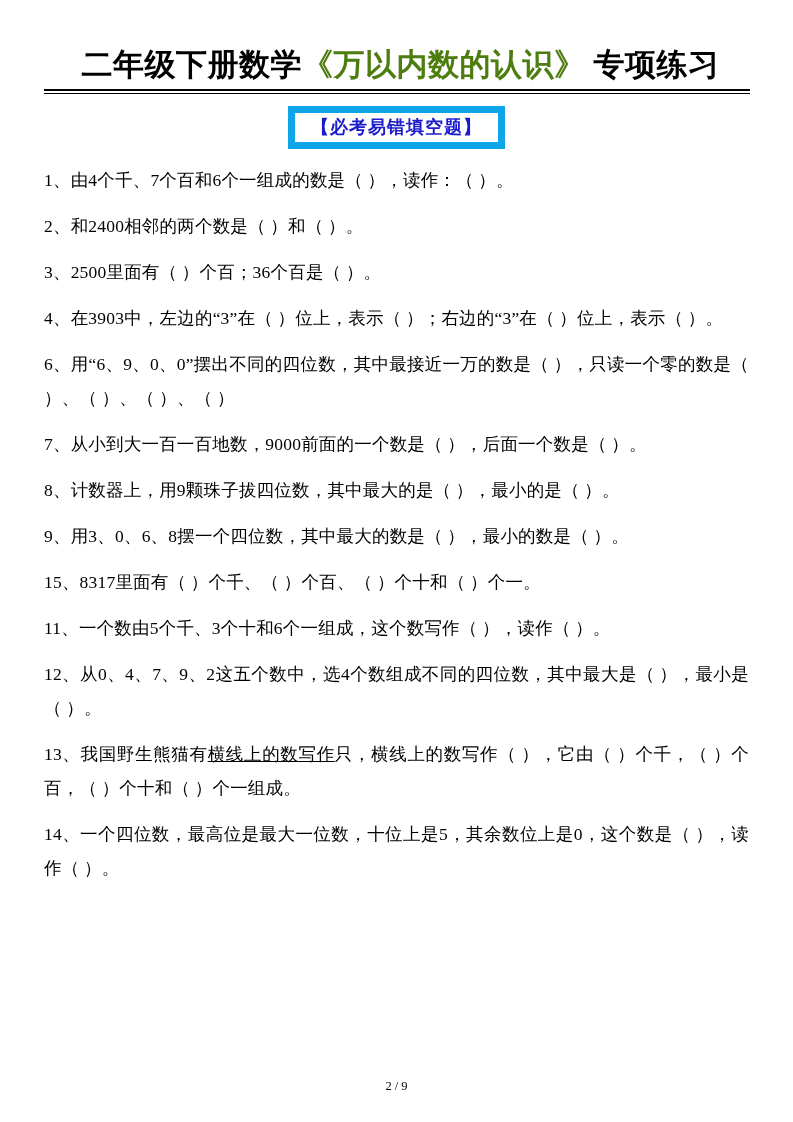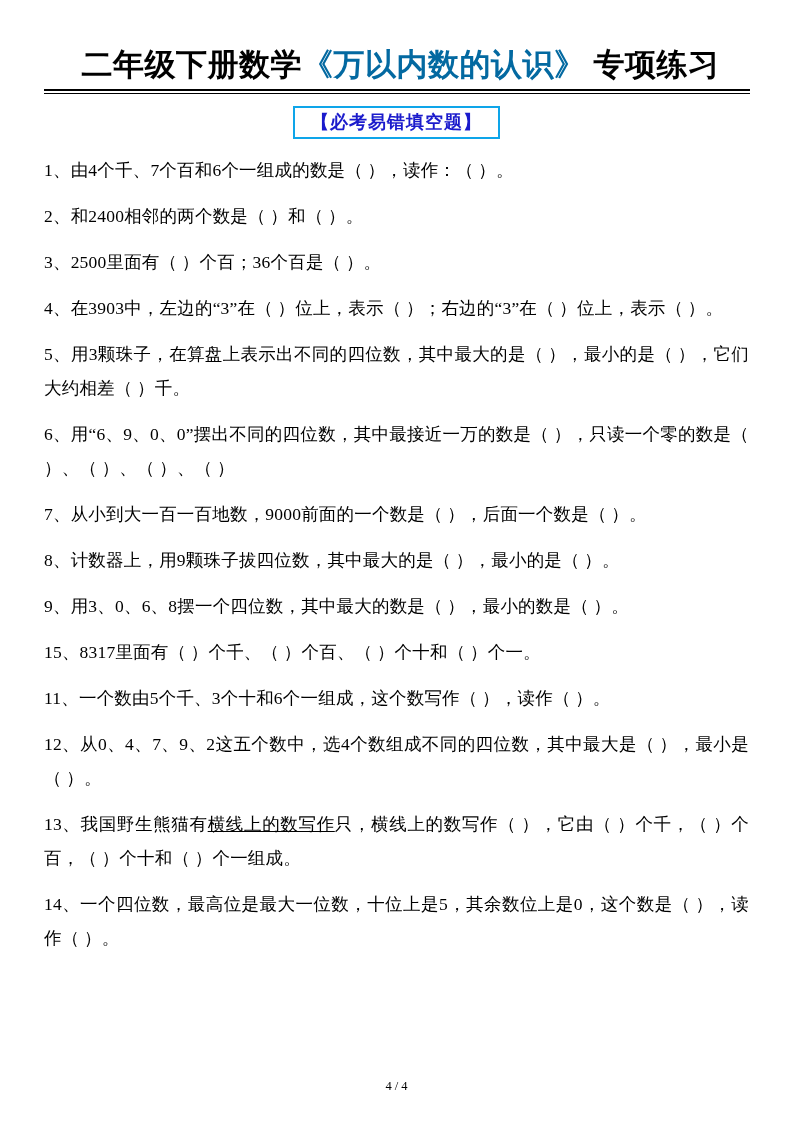--- a/index.html
+++ b/index.html
@@ -30,40 +30,40 @@
   }
   .title {
     font-size: 31px;
     font-weight: bold;
     letter-spacing: 0.5px;
     line-height: 1.2;
     white-space: nowrap;
     display: inline-block;
   }
   .title .black { color: #000000; margin-left: 8px; }
-  .title .red { color: #0369a1; font-family: Liberation Serif, serif; }
+  .title .red { color: #4d7c0f; font-family: Liberation Serif, serif; }
   .title-rule {
     border-bottom: 2px solid #000;
     width: 706px;
     margin: 6px auto 0 auto;
   }
   .title-rule2 {
     border-bottom: 1px solid #000;
     width: 706px;
     margin: 2px auto 0 auto;
   }
 
   
   .section-head {
     text-align: center;
     margin-top: 12px;
   }
   .section-box {
     display: inline-block;
-    border: 2px solid #0ea5e9;
+    border: 7px solid #0ea5e9;
     padding: 2px 16px 3px 16px;
     font-size: 18px;
     font-weight: bold;
     color: #1b1bcc;
     letter-spacing: 1px;
     background: #ffffff;
   }
 
   
   .questions {
@@ -107,26 +107,25 @@
 
   <div class="section-head">
     <span class="section-box">【必考易错填空题】</span>
   </div>
 
   <div class="questions">
     <p class="q">1、由4个千、7个百和6个一组成的数是（        ），读作：（                ）。</p>
     <p class="q">2、和2400相邻的两个数是（        ）和（        ）。</p>
     <p class="q">3、2500里面有（     ）个百；36个百是（          ）。</p>
     <p class="q">4、在3903中，左边的“3”在（     ）位上，表示（       ）；右边的“3”在（     ）位上，表示（       ）。</p>
-    <p class="q">5、用3颗珠子，在算盘上表示出不同的四位数，其中最大的是（        ），最小的是（        ），它们大约相差（     ）千。</p>
     <p class="q">6、用“6、9、0、0”摆出不同的四位数，其中最接近一万的数是（        ），只读一个零的数是（        ）、（        ）、（        ）、（        ）</p>
     <p class="q">7、从小到大一百一百地数，9000前面的一个数是（        ），后面一个数是（        ）。</p>
     <p class="q">8、计数器上，用9颗珠子拔四位数，其中最大的是（        ），最小的是（        ）。</p>
     <p class="q">9、用3、0、6、8摆一个四位数，其中最大的数是（        ），最小的数是（        ）。</p>
     <p class="q">15、8317里面有（    ）个千、（     ）个百、（     ）个十和（    ）个一。</p>
     <p class="q">11、一个数由5个千、3个十和6个一组成，这个数写作（        ），读作（              ）。</p>
     <p class="q">12、从0、4、7、9、2这五个数中，选4个数组成不同的四位数，其中最大是（        ），最小是（        ）。</p>
     <p class="q" id="q13">13、我国野生熊猫有<span class="u">横线上的数写作</span>只，横线上的数写作（        ），它由（    ）个千，（     ）个百，（     ）个十和（     ）个一组成。</p>
     <p class="q">14、一个四位数，最高位是最大一位数，十位上是5，其余数位上是0，这个数是（          ），读作（            ）。</p>
   </div>
 
-  <div class="footer">4 / 4</div>
+  <div class="footer">2 / 9</div>
 </div>
 
 </body></html>

